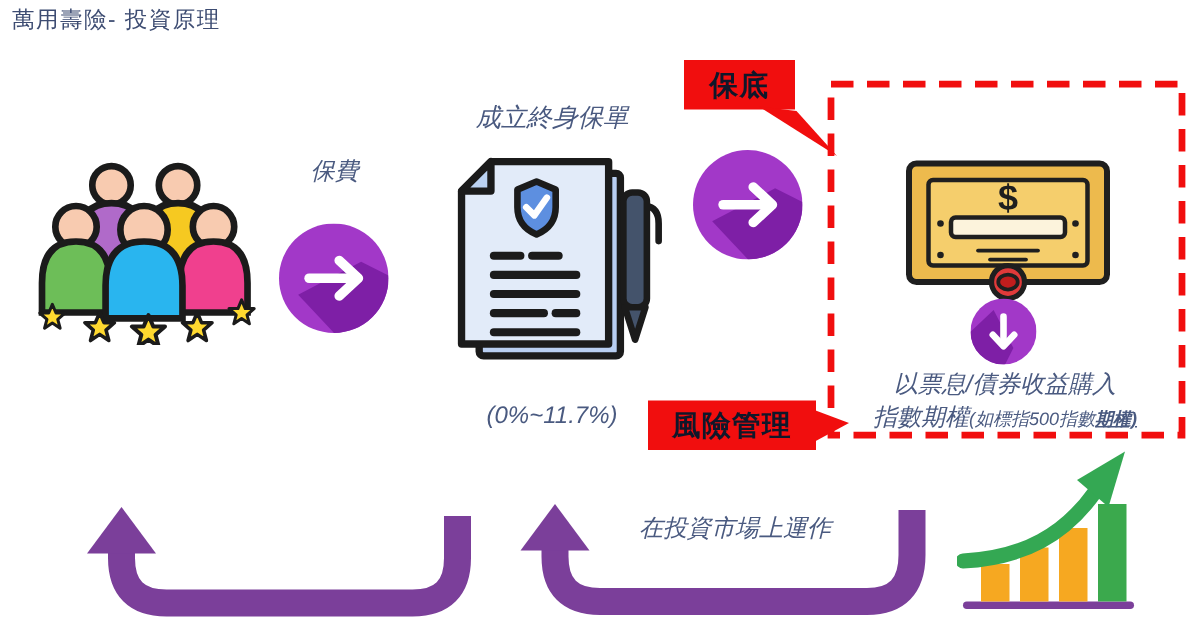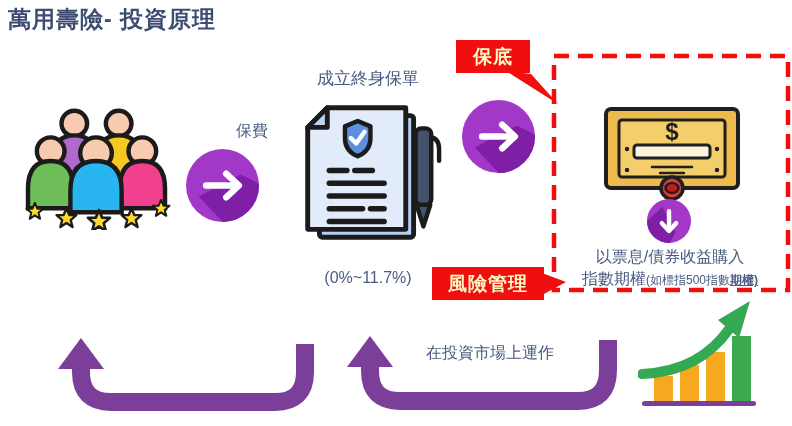--- a/index.html
+++ b/index.html
@@ -3,23 +3,23 @@
 <meta charset="utf-8">
 <style>
   :root{
     --badge-red:#F10E0E; --circle-purple:#A238C8; --circle-purple-dark:#7E1FA6;
     --loop-purple:#7B3F9A; --title-navy:#3D4C72; --text-blue:#4A5A80;
   }
   *{margin:0;padding:0;box-sizing:border-box;}
   body{background:#fff;font-family:"Liberation Sans","DejaVu Sans",sans-serif;}
   .canvas{position:relative;width:792px;height:426px;background:#fff;overflow:hidden;}
   .abs{position:absolute;}
-  .page-title{left:8px;top:4px;font-size:23px;font-weight:700;letter-spacing:1px;color:var(--title-navy,#3D4C72);}
-  .lbl{color:var(--text-blue,#4A5A80);font-size:16px;text-align:center;line-height:22px;}
-  .badge{background:var(--badge-red,#F10E0E);color:#fef9c3;font-weight:bold;font-size:19px;
+  .page-title{left:8px;top:4px;font-size:15px;font-weight:400;letter-spacing:1px;color:var(--title-navy,#3D4C72);}
+  .lbl{color:var(--text-blue,#4A5A80);font-size:16px;text-align:center;line-height:22px;font-style:italic;}
+  .badge{background:var(--badge-red,#F10E0E);color:#0f172a;font-weight:bold;font-size:19px;
          display:flex;align-items:center;justify-content:center;letter-spacing:1px;}
   .small-note{font-size:12px;}
   .bold-underline{font-size:12px;font-weight:bold;text-decoration:underline;}
   .rot90{transform:rotate(90deg);}
   svg{display:block;}
 </style>
 </head>
 <body>
 
 <div class="canvas">
@@ -48,21 +48,21 @@
       <g fill="#FFD92F" stroke="#1b1b1b" stroke-width="2.4" stroke-linejoin="round">
         <use href="#st" transform="translate(12,121) scale(0.85)"></use>
         <use href="#st" transform="translate(44,128)"></use>
         <use href="#st" transform="translate(77,131) scale(1.12)"></use>
         <use href="#st" transform="translate(110,128)"></use>
         <use href="#st" transform="translate(140,118) scale(0.85)"></use>
       </g>
     </svg>
   </div>
 
-  <div class="abs lbl" style="left:178px;top:120px;width:90px;text-align:right;">保費</div>
+  <div class="abs lbl" style="left:178px;top:104px;width:90px;">保費</div>
 
   <div class="abs" style="left:186px;top:149px;">
     <svg width="73" height="73" viewBox="0 0 80 80">
       <clipPath id="cc1">
           <circle cx="40" cy="40" r="40"></circle>
         </clipPath>
       <circle cx="40" cy="40" r="40" fill="var(--circle-purple,#A238C8)"></circle>
       <path clip-path="url(#cc1)" d="M14,52 L44,84 L84,84 L84,40 L60,28 Z" fill="var(--circle-purple-dark,#7E1FA6)"></path>
       <g stroke="#fff" stroke-width="7" stroke-linecap="round" stroke-linejoin="round" fill="none">
         <path d="M22,40 H56"></path>

